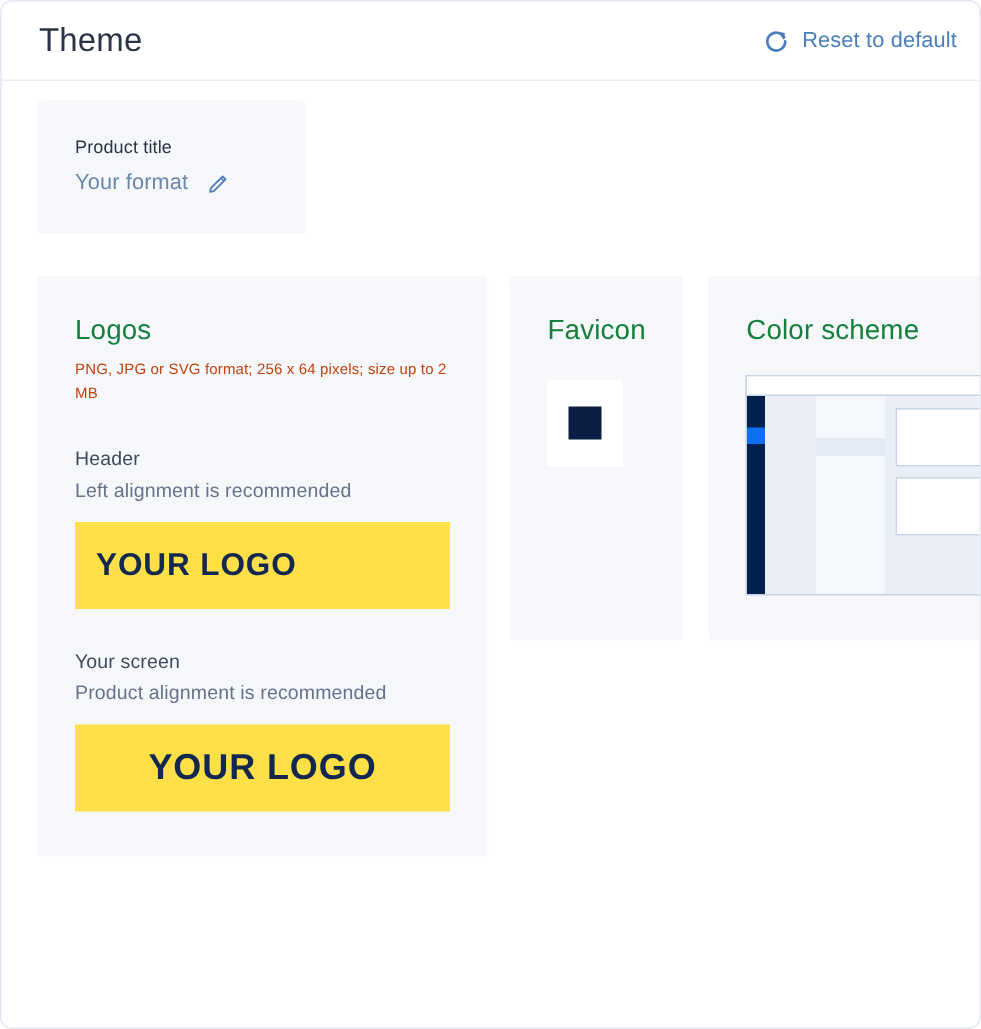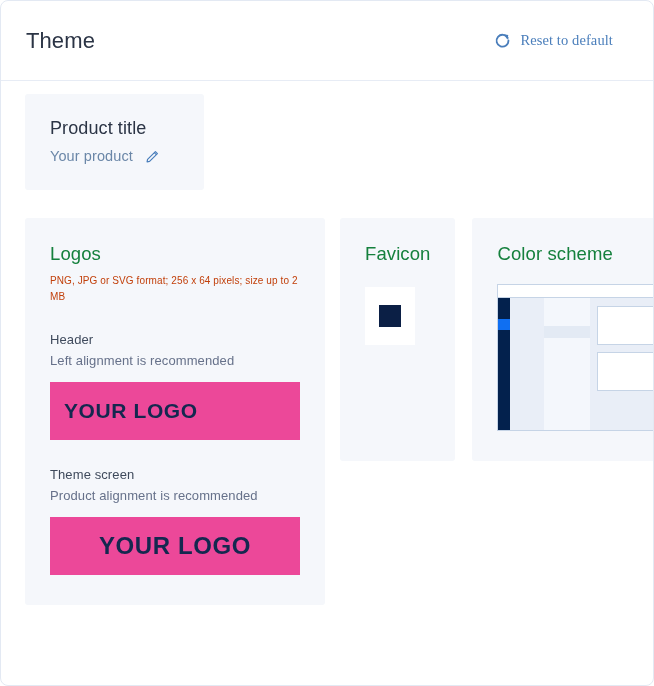--- a/index.html
+++ b/index.html
@@ -16,43 +16,43 @@
     width: 654px;
     height: 686px;
     background: #ffffff;
     border: 1px solid #e3e9f3;
     border-radius: 8px;
     overflow: hidden;
   }
 
   
   .page-header {
-    height: 80px;
+    height: 53px;
     border-bottom: 1px solid #e7ecf5;
     display: flex;
     align-items: center;
     justify-content: space-between;
-    padding: 0 40px 0 25px;
+    padding: 0 15px 0 25px;
   }
 
   .page-title {
     font-size: 22px;
     font-weight: 400;
     color: #2b3445;
     letter-spacing: 0.1px;
   }
 
   .reset-btn {
     display: flex;
-    align-items: flex-end;
+    align-items: center;
     gap: 9px;
     cursor: pointer;
     background: none;
     border: none;
-    font-family: Liberation Serif, serif;
+    font-family: Liberation Sans, sans-serif;
   }
 
   .reset-label {
     font-size: 14.5px;
     color: #4a7ebb;
     letter-spacing: 0.1px;
   }
 
   .reset-icon { display: block; width: 17px; height: 17px; }
 
@@ -65,21 +65,21 @@
   }
 
   
   .product-card {
     width: 179px;
     padding: 24px 22px 26px 25px;
     margin-bottom: 28px;
   }
 
   .product-card-title {
-    font-size: 18px;
+    font-size: 12px;
     color: #2b3445;
     font-weight: 400;
     margin-bottom: 9px;
     letter-spacing: 0.1px;
   }
 
   .product-row { display: flex; align-items: center; gap: 12px; }
 
   .product-value {
     font-size: 14.5px;
@@ -123,21 +123,21 @@
   }
 
   .section-hint {
     font-size: 13px;
     color: #66718a;
     letter-spacing: 0.1px;
     margin-bottom: 14px;
   }
 
   .logo-preview {
-    background: #ec4899;
+    background: #fde047;
     display: flex;
     align-items: center;
     height: 58px;
   }
 
   .logo-preview.align-left { justify-content: flex-start; padding-left: 14px; }
   .logo-preview.align-center { justify-content: center; }
 
   .logo-text {
     color: #14284f;
@@ -233,21 +233,21 @@
       </span>
       <span class="reset-label">Reset to default</span>
     </button>
   </div>
 
   <div class="page-body">
 
     <div class="card product-card">
       <div class="product-card-title">Product title</div>
       <div class="product-row">
-        <span class="product-value">Your product</span>
+        <span class="product-value">Your format</span>
         <span class="pencil-icon-wrap">
           <svg class="pencil-icon" viewBox="0 0 20 20" fill="none">
             <path d="M3.2 14.3 L13.0 4.5 L15.5 7.0 L5.7 16.8 L2.6 17.4 Z" stroke="#4a7ebb" stroke-width="1.5" stroke-linejoin="round" fill="none"></path>
             <path d="M11.6 5.9 L14.1 8.4" stroke="#4a7ebb" stroke-width="1.3"></path>
           </svg>
         </span>
       </div>
     </div>
 
     <div class="columns">
@@ -259,21 +259,21 @@
 
           <div class="section-block">
             <div class="section-label">Header</div>
             <div class="section-hint">Left alignment is recommended</div>
             <div class="logo-preview align-left">
               <span class="logo-text size-header">YOUR LOGO</span>
             </div>
           </div>
 
           <div class="section-block">
-            <div class="section-label">Theme screen</div>
+            <div class="section-label">Your screen</div>
             <div class="section-hint">Product alignment is recommended</div>
             <div class="logo-preview align-center">
               <span class="logo-text size-login">YOUR LOGO</span>
             </div>
           </div>
         </div>
       </div>
 
       <div class="col-right">
 

